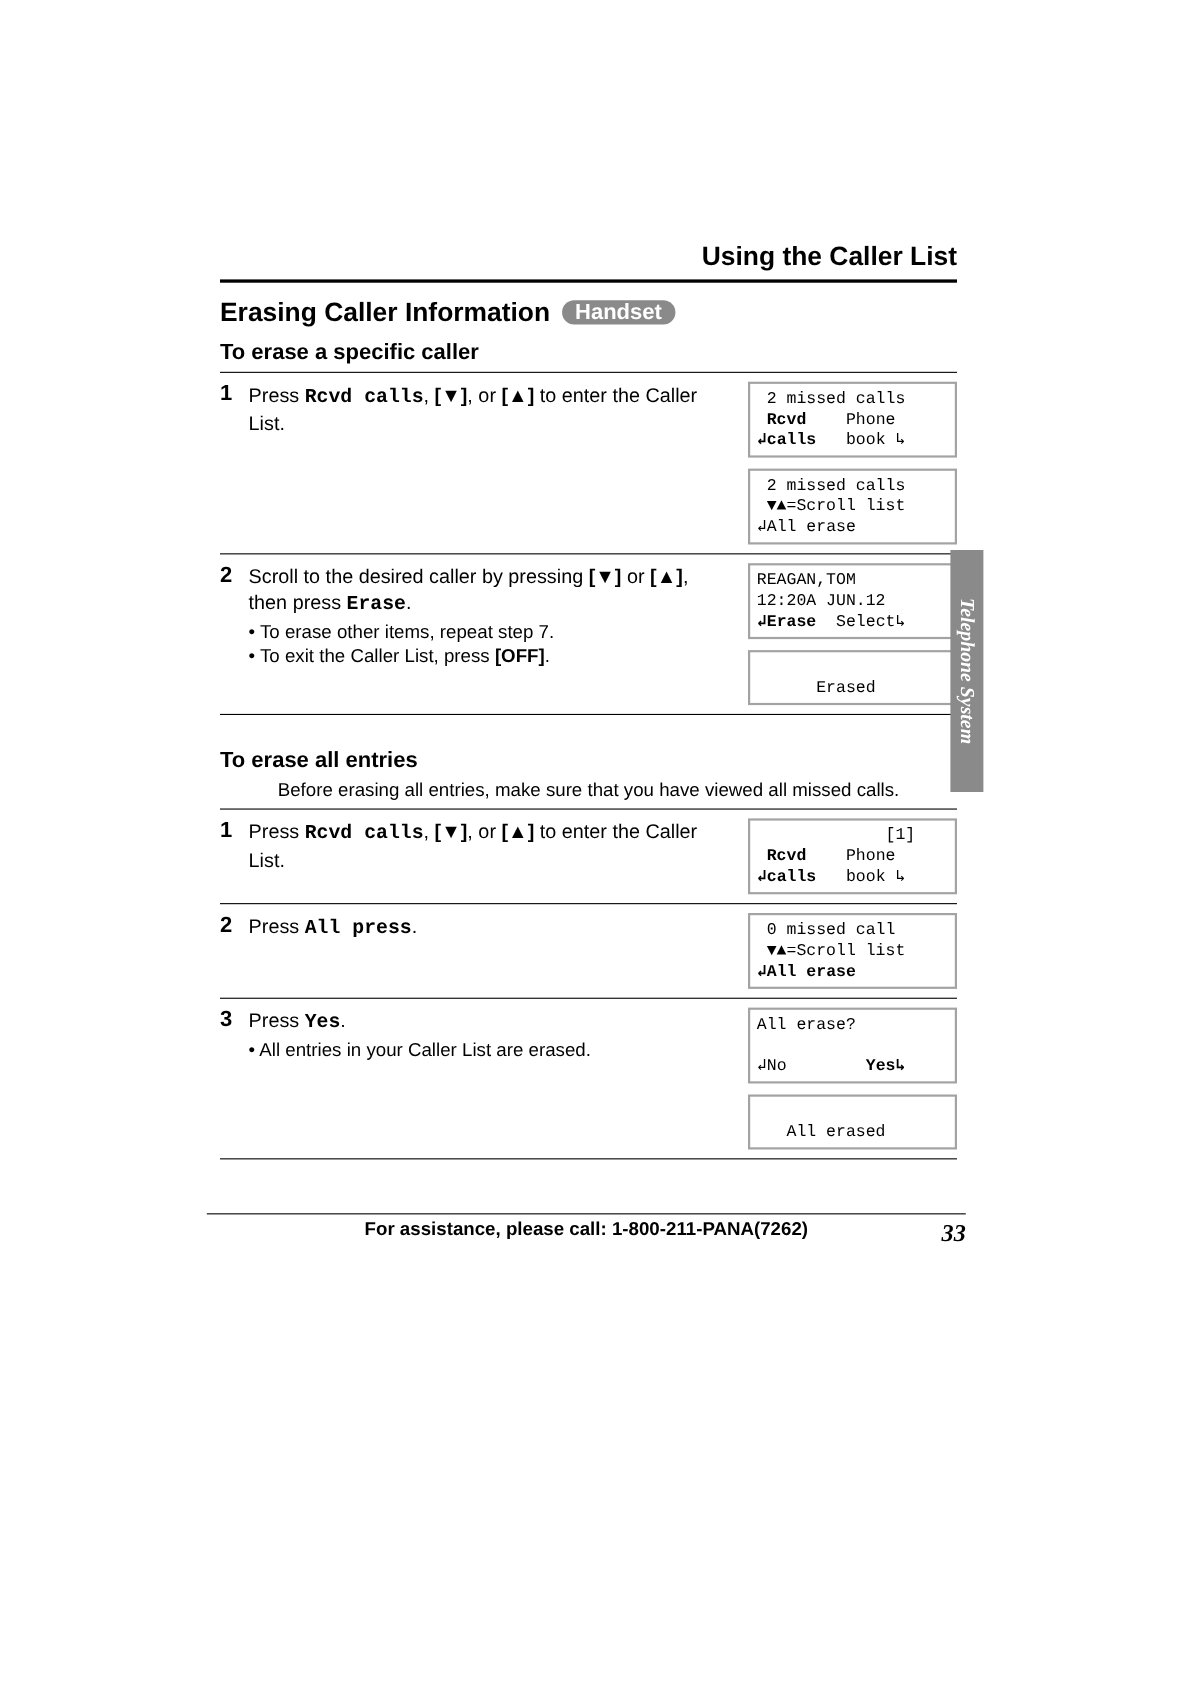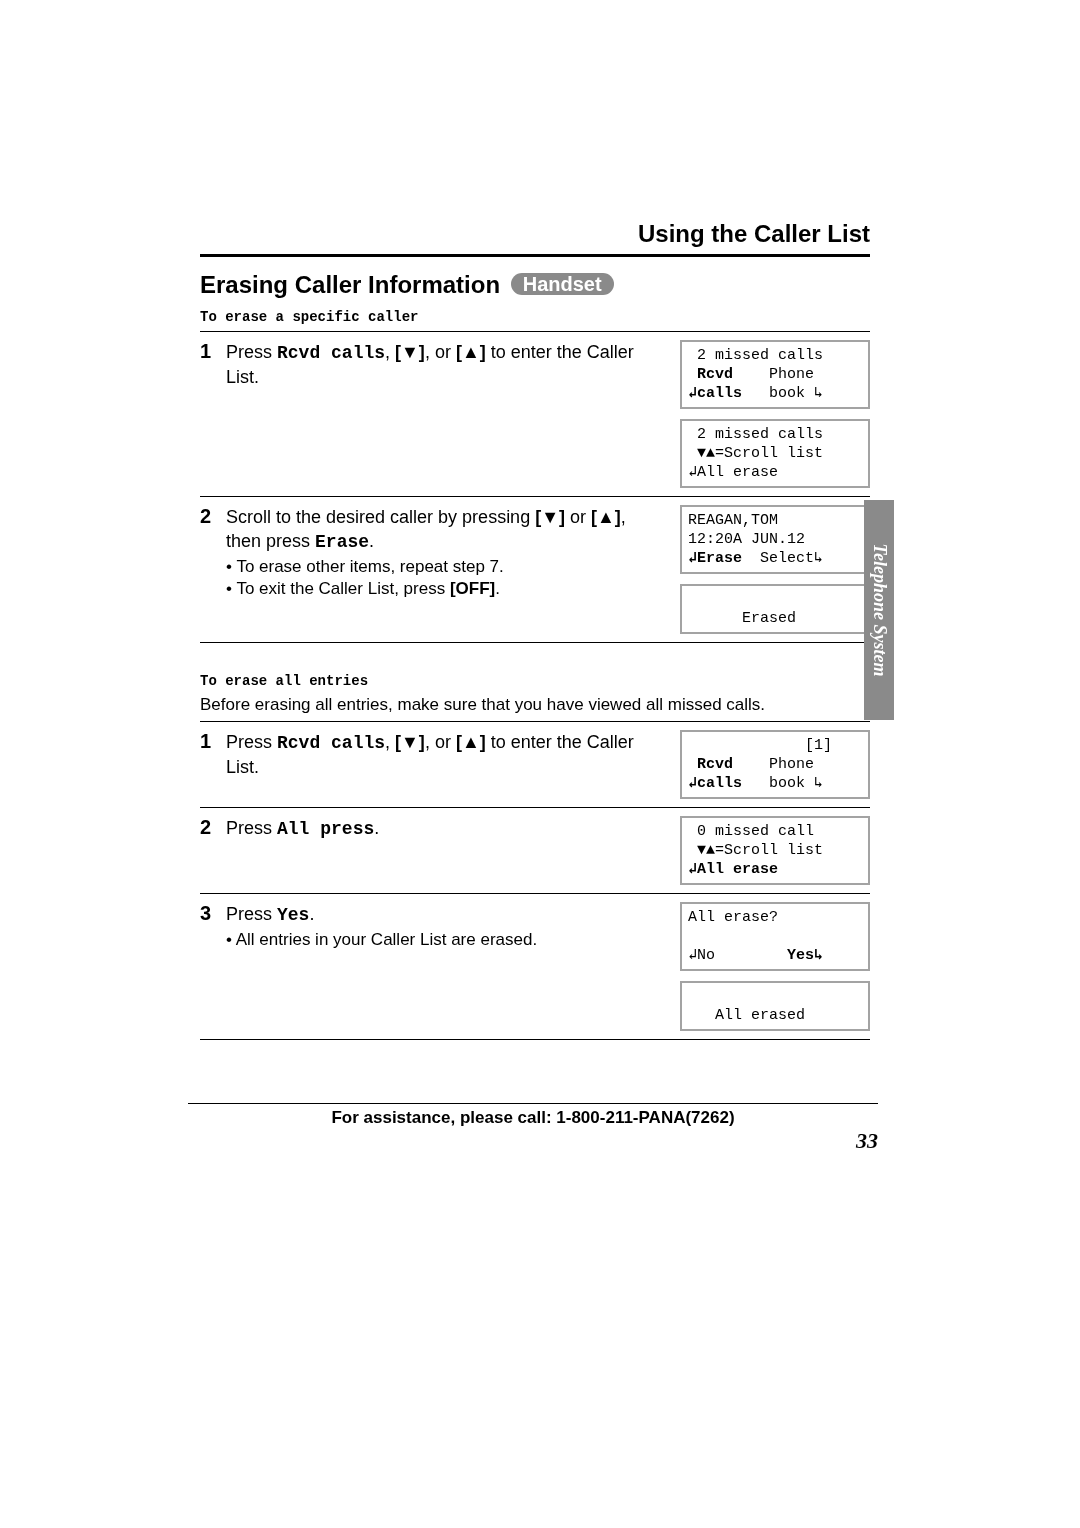--- a/index.html
+++ b/index.html
@@ -39,25 +39,24 @@
     color: #fff;
     border-radius: 14px;
     padding: 0 12px;
     font-size: 20px;
     font-weight: bold;
     vertical-align: 2px;
     line-height: 22px;
     margin-left: 4px;
   }
   .sub-h {
-    font-size: 14px;
+    font-size: 20px;
     font-weight: bold;
     margin-top: 10px;
     margin-bottom: 6px;
-    font-family: Liberation Mono, monospace;
   }
   .steps {
     border-top: 1px solid #000;
   }
   .step-row {
     display: flex;
     border-bottom: 1px solid #000;
     padding: 8px 0;
   }
   .last-row { border-bottom: 1px solid #000; }
@@ -132,24 +131,23 @@
     font-size: 17px;
   }
   .footer .assist { font-weight: bold; }
   .footer .pnum {
     position: absolute;
     right: 0;
     font-family: "Times New Roman", serif;
     font-style: italic;
     font-weight: bold;
     font-size: 22px;
-    margin-top: 20px;
-  }
-
-  .intro-text { font-size: 17px; margin-bottom: 6px;}
+  }
+
+  .intro-text { font-size: 17px; margin-bottom: 6px; text-align: center;}
 
 </style>
 </head>
 <body>
 
 <div class="page">
 
   <div class="section-title">Using the Caller List</div>
   <div class="rule-heavy"></div>
 

